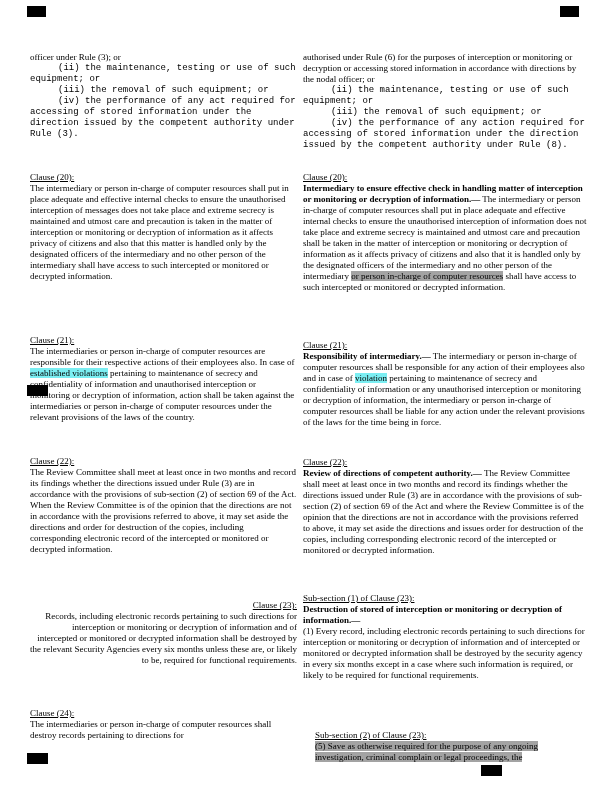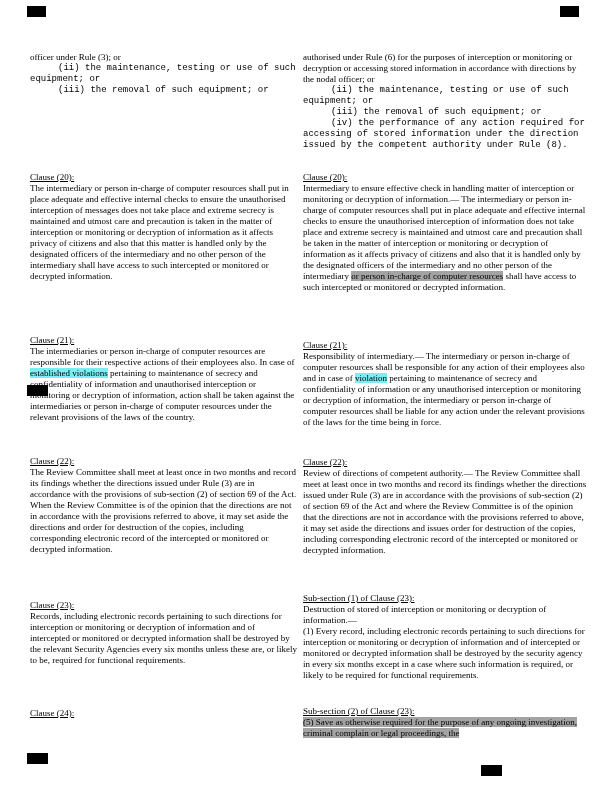--- a/index.html
+++ b/index.html
@@ -8,53 +8,55 @@
     font-family:"Liberation Serif","DejaVu Serif",serif;
     font-size:9px;line-height:11px;color:#000;
     -webkit-font-smoothing:antialiased;
   }
   #page{position:relative;width:612px;height:792px;background:#fff;overflow:hidden;}
   .col{position:absolute;top:0;height:792px;}
   .section{position:absolute;left:0;right:0;}
   .heading{text-decoration:underline;}
   p{margin:0;padding:0;}
   p.sub{text-indent:28px;font-family:Liberation Mono, monospace;}
-  .b{font-weight:normal;}
+  .b{font-weight:bold;}
   .hl-yellow{background:#a3a3a3;}
   .hl-cyan{background:#7beef2;margin-top:39px;}
   .redaction{position:absolute;background:#000;}
 </style>
 </head>
 <body>
 
 <div id="page">
     <div class="col" style="left: 30px; width: 267px;">
       <div class="section" style="top: 52px;">
         <p class="normal"><span>officer under Rule (3); or</span></p>
         <p class="sub"><span>(ii) the maintenance, testing or use of such equipment; or</span></p>
         <p class="sub"><span>(iii) the removal of such equipment; or</span></p>
+        <p class="sub"><span>(iv) the performance of any act required for accessing of stored information under the direction issued by the competent authority under Rule (3).</span></p>
       </div>
       <div class="section" style="top: 172px;">
         <div class="heading">Clause (20):</div>
         <p class="normal"><span>The intermediary or person in-charge of computer resources shall put in place adequate and effective internal checks to ensure the unauthorised interception of messages does not take place and extreme secrecy is maintained and utmost care and precaution is taken in the matter of interception or monitoring or decryption of information as it affects privacy of citizens and also that this matter is handled only by the designated officers of the intermediary and no other person of the intermediary shall have access to such intercepted or monitored or decrypted information.</span></p>
       </div>
       <div class="section" style="top: 335px;">
         <div class="heading">Clause (21):</div>
         <p class="normal"><span>The intermediaries or person in-charge of computer resources are responsible for their respective actions of their employees also. In case of </span><span class="hl-cyan">established violations</span><span> pertaining to maintenance of secrecy and confidentiality of information and unauthorised interception or monitoring or decryption of information, action shall be taken against the intermediaries or person in-charge of computer resources under the relevant provisions of the laws of the country.</span></p>
       </div>
       <div class="section" style="top: 456px;">
         <div class="heading">Clause (22):</div>
         <p class="normal"><span>The Review Committee shall meet at least once in two months and record its findings whether the directions issued under Rule (3) are in accordance with the provisions of sub-section (2) of section 69 of the Act. When the Review Committee is of the opinion that the directions are not in accordance with the provisions referred to above, it may set aside the directions and order for destruction of the copies, including corresponding electronic record of the intercepted or monitored or decrypted information.</span></p>
       </div>
-      <div class="section" style="top: 600px;">
+      <div class="section" style="top: 600px; text-align: right;">
         <div class="heading">Clause (23):</div>
         <p class="normal"><span>Records, including electronic records pertaining to such directions for interception or monitoring or decryption of information and of intercepted or monitored or decrypted information shall be destroyed by the relevant Security Agencies every six months unless these are, or likely to be, required for functional requirements.</span></p>
       </div>
       <div class="section" style="top: 708px;">
         <div class="heading">Clause (24):</div>
+        <p class="normal"><span>The intermediaries or person in-charge of computer resources shall destroy records pertaining to directions for</span></p>
       </div>
     </div>
     <div class="col" style="left: 303px; width: 284px;">
       <div class="section" style="top: 52px;">
         <p class="normal"><span>authorised under Rule (6) for the purposes of interception or monitoring or decryption or accessing stored information in accordance with directions by the nodal officer; or</span></p>
         <p class="sub"><span>(ii) the maintenance, testing or use of such equipment; or</span></p>
         <p class="sub"><span>(iii) the removal of such equipment; or</span></p>
         <p class="sub"><span>(iv) the performance of any action required for accessing of stored information under the direction issued by the competent authority under Rule (8).</span></p>
       </div>
       <div class="section" style="top: 172px;">
@@ -67,21 +69,21 @@
       </div>
       <div class="section" style="top: 457px;">
         <div class="heading">Clause (22):</div>
         <p class="normal"><span class="b">Review of directions of competent authority.—</span><span> The Review Committee shall meet at least once in two months and record its findings whether the directions issued under Rule (3) are in accordance with the provisions of sub-section (2) of section 69 of the Act and where the Review Committee is of the opinion that the directions are not in accordance with the provisions referred to above, it may set aside the directions and issues order for destruction of the copies, including corresponding electronic record of the intercepted or monitored or decrypted information.</span></p>
       </div>
       <div class="section" style="top: 593px;">
         <div class="heading">Sub-section (1) of Clause (23):</div>
         <p class="normal"><span class="b">Destruction of stored of interception or monitoring or decryption of information.—</span></p>
         <p class="normal"><span>(1) Every record, including electronic records pertaining to such directions for interception or monitoring or decryption of information and of intercepted or monitored or decrypted information shall be destroyed by the security agency in every six months except in a case where such information is required, or likely to be required for functional requirements.</span></p>
       </div>
-      <div class="section" style="top: 706px;">
+      <div class="section" style="top: 730px; margin-left: 12px;">
         <div class="heading">Sub-section (2) of Clause (23):</div>
         <p class="normal"><span class="hl-yellow">(5) Save as otherwise required for the purpose of any ongoing investigation, criminal complain or legal proceedings, the</span></p>
       </div>
     </div>
     <div class="redaction" style="left: 27px; top: 6px; width: 19px; height: 11px;"></div>
     <div class="redaction" style="left: 560px; top: 6px; width: 19px; height: 11px;"></div>
     <div class="redaction" style="left: 27px; top: 385px; width: 21px; height: 11px;"></div>
     <div class="redaction" style="left: 27px; top: 753px; width: 21px; height: 11px;"></div>
     <div class="redaction" style="left: 481px; top: 765px; width: 21px; height: 11px;"></div>
   </div>

